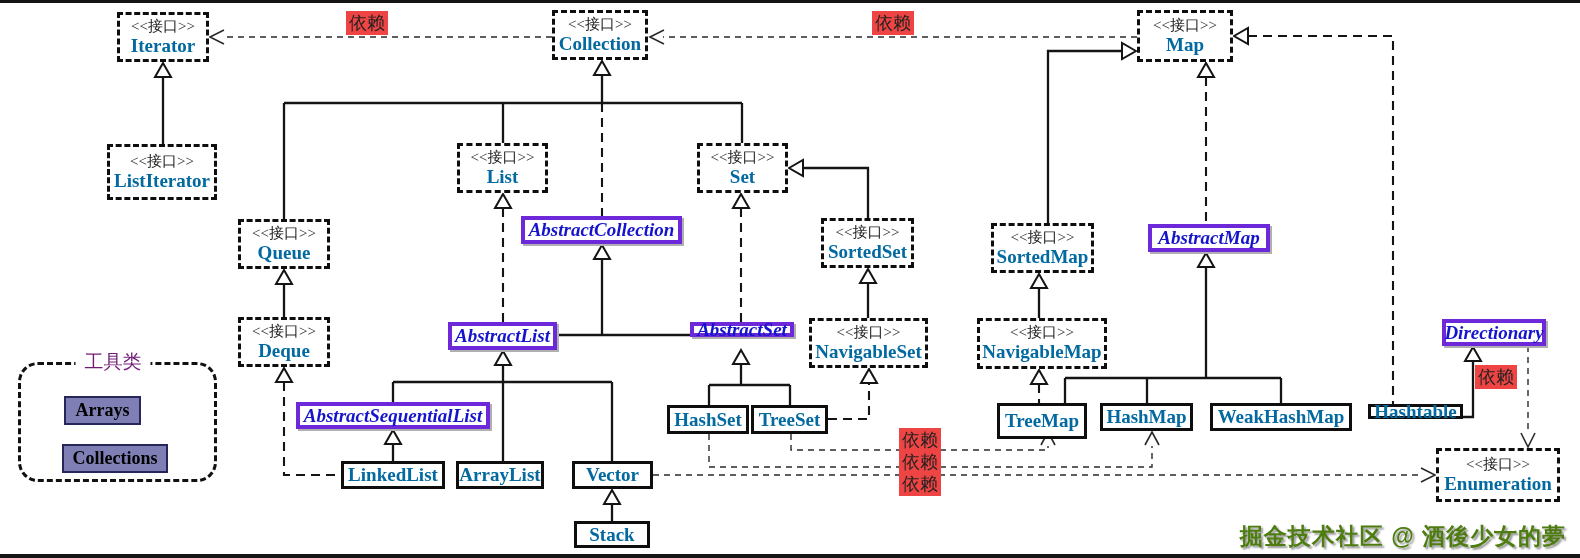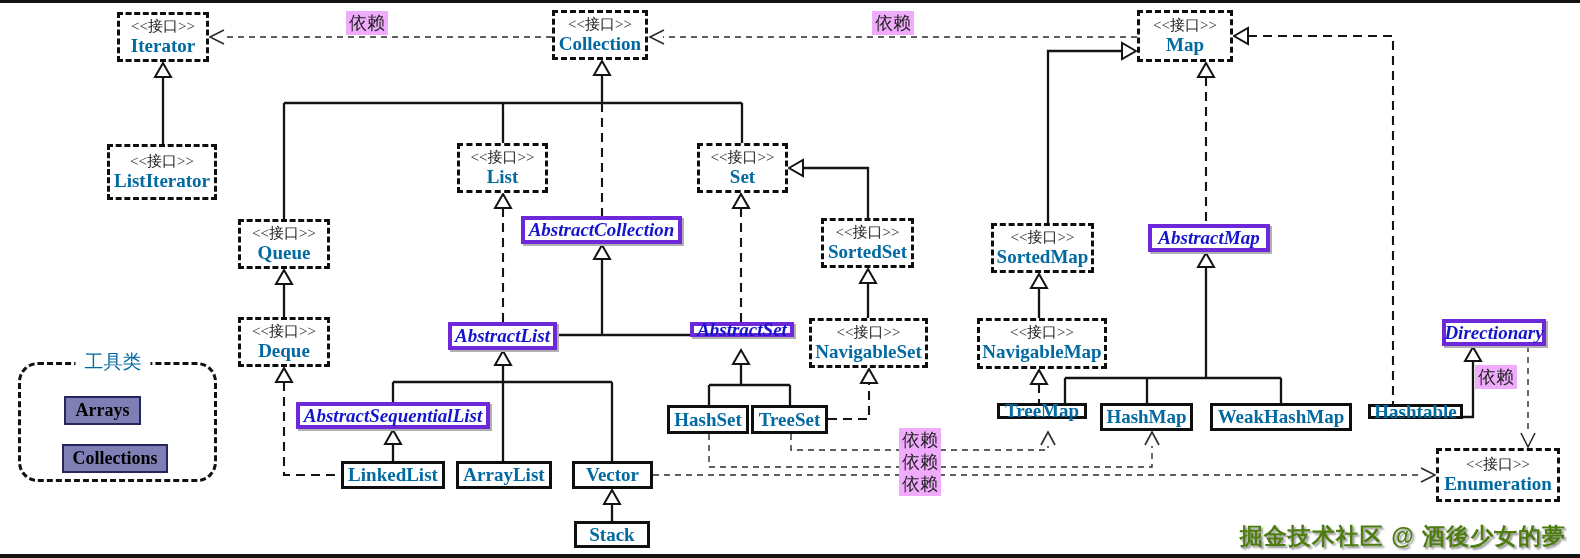--- a/index.html
+++ b/index.html
@@ -18,27 +18,27 @@
 
   .node{position:absolute;display:flex;flex-direction:column;align-items:center;justify-content:center;
         background:#fff;z-index:3;box-sizing:border-box;text-align:center;line-height:1.12;}
   .iface{border:3px dashed #0e0e0e;}
   .iface .st{font-size:15px;color:#1f1f1f;white-space:nowrap;}
   .nm{font-size:19px;font-weight:bold;color:#0369a1;white-space:nowrap;}
   .cls{border:3px solid #0e0e0e;}
   .abs{border:4px solid #6d28d9;box-shadow:2px 2px 0 #b0b0b0;}
   .abs .nm{font-style:italic;color:#1414cc;}
 
-  .elabel{position:absolute;transform:translate(-50%,-50%);background:#f0abfc;padding:0 3px;
+  .elabel{position:absolute;transform:translate(-50%,-50%);background:#ef4444;padding:0 3px;
           font-size:18px;color:#222;z-index:4;white-space:nowrap;}
 
   .legend{position:absolute;left:18px;top:362px;width:199px;height:120px;border:3px dashed #111;
           border-radius:20px;z-index:2;box-sizing:border-box;}
   .legend-title{position:absolute;left:113px;top:362px;transform:translate(-50%,-50%);background:#fff;
-          padding:0 9px;font-size:19px;color:#0369a1;z-index:4;white-space:nowrap;}
+          padding:0 9px;font-size:19px;color:#701a75;z-index:4;white-space:nowrap;}
   .util{position:absolute;display:flex;align-items:center;justify-content:center;z-index:4;
         background:#7f7fb5;border:2.5px solid #26265a;box-sizing:border-box;
         font-weight:bold;font-size:18px;color:#000;}
 
   .watermark{position:absolute;right:14px;bottom:6px;z-index:5;
         font-family:"Liberation Sans","DejaVu Sans",sans-serif;font-weight:bold;font-size:23px;
         color:#4d7c0f;text-shadow:2px 2px 2px #969696;letter-spacing:1px;white-space:nowrap;}
 </style>
 </head>
 <body>
@@ -261,36 +261,36 @@
   <div class="node abs" style="left:1442px;top:319px;width:104px;height:27px">
     <span class="nm">Directionary</span>
   </div>
 
   <div class="node cls" style="left:667px;top:405px;width:82px;height:29px">
     <span class="nm">HashSet</span>
   </div>
   <div class="node cls" style="left:751px;top:405px;width:77px;height:29px">
     <span class="nm">TreeSet</span>
   </div>
-  <div class="node cls" style="left:997px;top:403px;width:90px;height:16px">
+  <div class="node cls" style="left:997px;top:403px;width:90px;height:36px">
     <span class="nm">TreeMap</span>
   </div>
   <div class="node cls" style="left:1100px;top:403px;width:93px;height:28px">
     <span class="nm">HashMap</span>
   </div>
   <div class="node cls" style="left:1210px;top:403px;width:142px;height:28px">
     <span class="nm">WeakHashMap</span>
   </div>
   <div class="node cls" style="left:1368px;top:404px;width:95px;height:15px">
     <span class="nm">Hashtable</span>
   </div>
   <div class="node cls" style="left:341px;top:461px;width:104px;height:28px">
     <span class="nm">LinkedList</span>
   </div>
-  <div class="node cls" style="left:456px;top:461px;width:96px;height:28px">
+  <div class="node cls" style="left:456px;top:461px;width:88px;height:28px">
     <span class="nm">ArrayList</span>
   </div>
   <div class="node cls" style="left:572px;top:461px;width:81px;height:28px">
     <span class="nm">Vector</span>
   </div>
   <div class="node cls" style="left:574px;top:521px;width:76px;height:27px">
     <span class="nm">Stack</span>
   </div>
 
   <div class="elabel" style="left:367px;top:23px">依赖</div>

